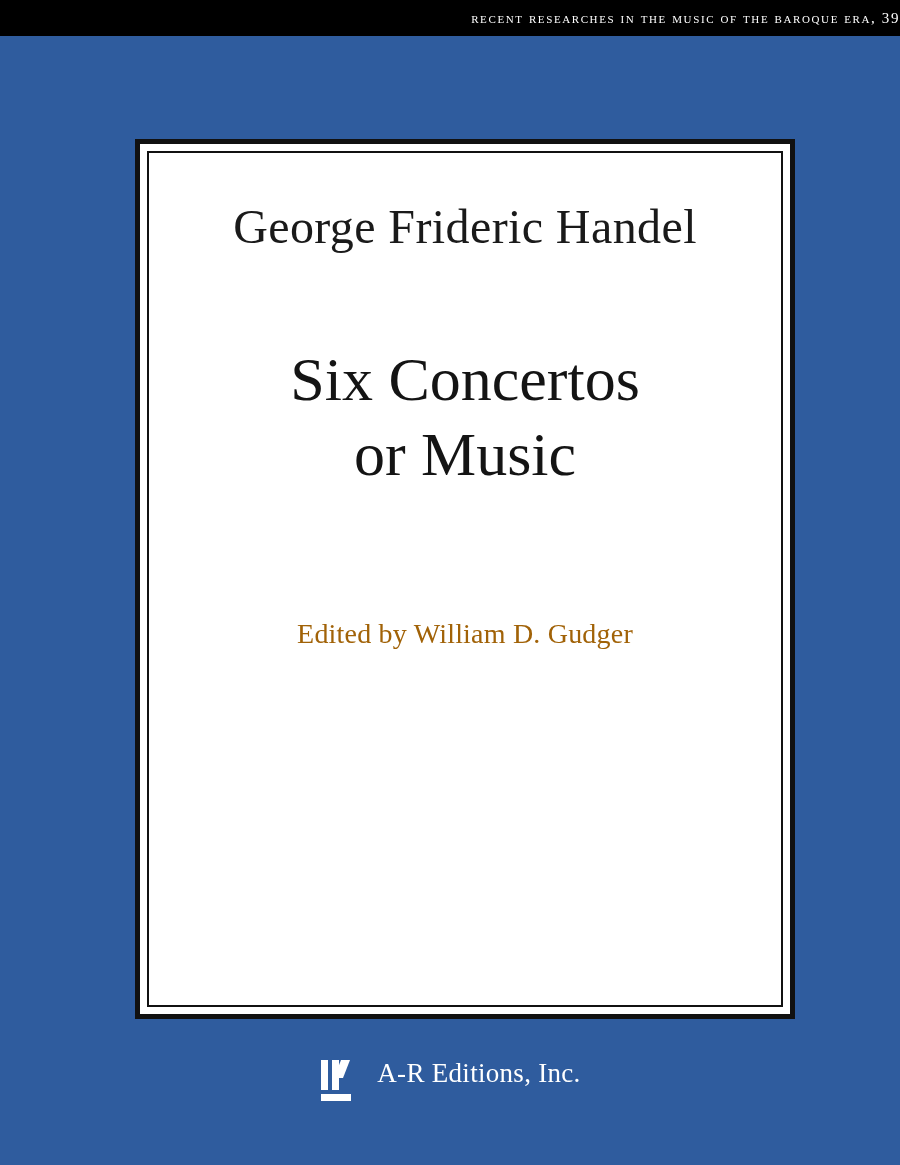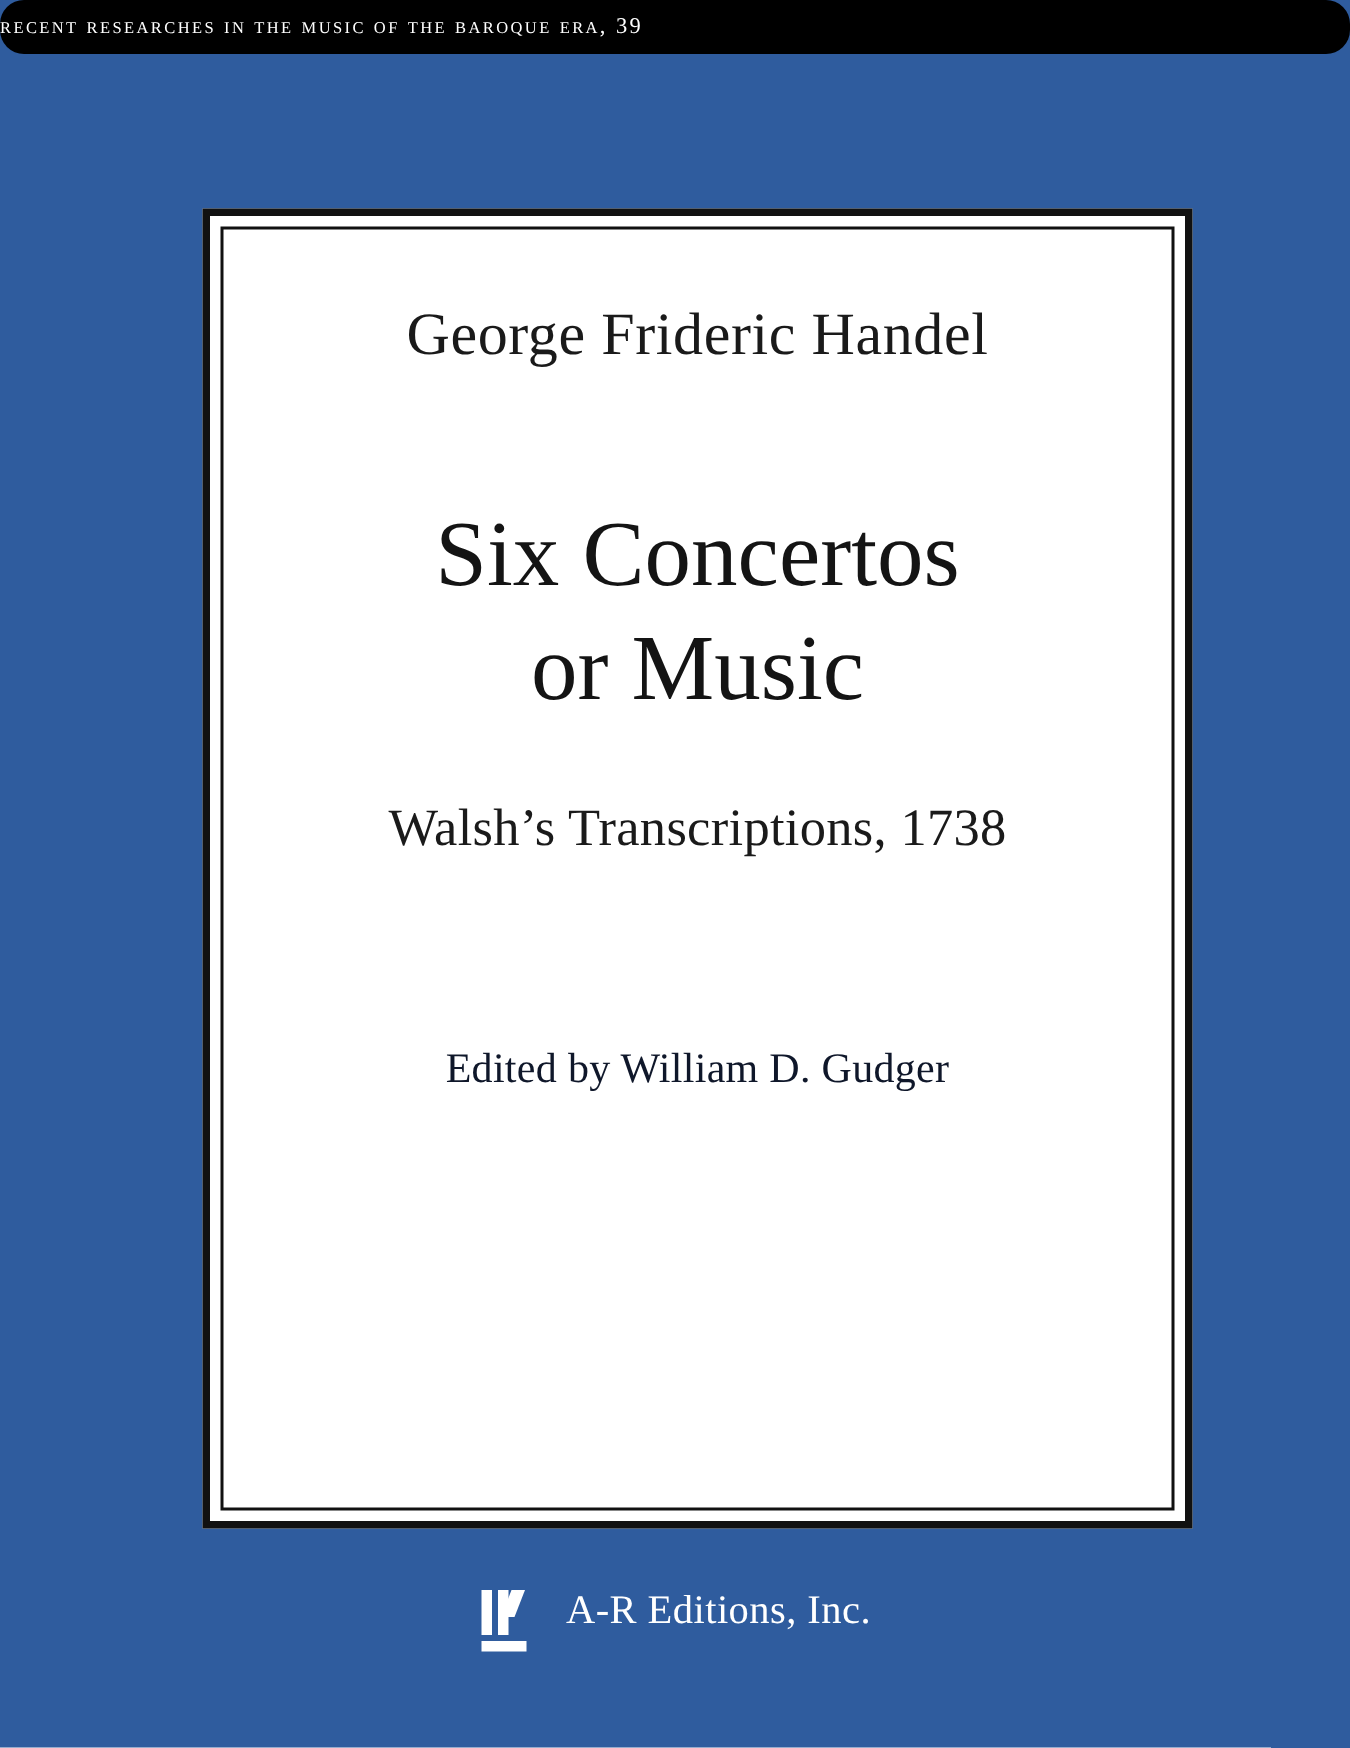--- a/index.html
+++ b/index.html
@@ -24,22 +24,21 @@
   .series-banner {
     position: absolute;
     top: 0;
     left: 0;
     width: 900px;
     height: 36px;
     background: #000000;
     color: #ffffff;
     display: flex;
     align-items: center;
-    justify-content: flex-start;
-    border-radius: 16px;
+    justify-content: flex-end;
   }
   .series-banner .series-text {
     font-family: "Liberation Serif", serif;
     font-size: 15px;
     letter-spacing: 1.6px;
     font-variant: small-caps;
     text-transform: lowercase;
     white-space: nowrap;
   }
   
@@ -58,21 +57,21 @@
     width: 100%;
     height: 100%;
     border: 2px solid #111111;
     box-sizing: border-box;
     background: #ffffff;
     position: relative;
     text-align: center;
   }
   .composer {
     margin-top: 48px;
-    font-size: 40px;
+    font-size: 48px;
     color: #1a1a1a;
     font-family: "Liberation Serif", serif;
     font-weight: 400;
     letter-spacing: 0.4px;
     line-height: 1.1;
   }
   .main-title {
     margin-top: 88px;
     font-size: 62px;
     line-height: 1.22;
@@ -89,21 +88,21 @@
   .subtitle {
     margin-top: 48px;
     font-size: 35px;
     color: #1a1a1a;
     font-family: "Liberation Serif", serif;
     letter-spacing: 0.2px;
   }
   .editor {
     margin-top: 125px;
     font-size: 28px;
-    color: #0f172a;
+    color: #a16207;
     font-family: "Liberation Serif", serif;
     letter-spacing: 0.2px;
   }
   
   .publisher {
     position: absolute;
     left: 0;
     top: 1058px;
     width: 900px;
     display: flex;
@@ -136,21 +135,20 @@
   <div class="panel-outer">
     <div class="panel-inner">
 
       <div class="composer">George Frideric Handel</div>
 
       <div class="main-title">
         <span class="line">Six Concertos</span>
         <span class="line">or Music</span>
       </div>
 
-      <div class="subtitle">Walsh’s Transcriptions, 1738</div>
 
       <div class="editor">Edited by William D. Gudger</div>
 
     </div>
   </div>
 
   <div class="publisher">
     <span class="logo-mark">
       <svg width="44" height="46" viewBox="0 0 44 46" xmlns="http://www.w3.org/2000/svg">
         <rect x="2" y="2" width="7" height="30" fill="#ffffff"></rect>

